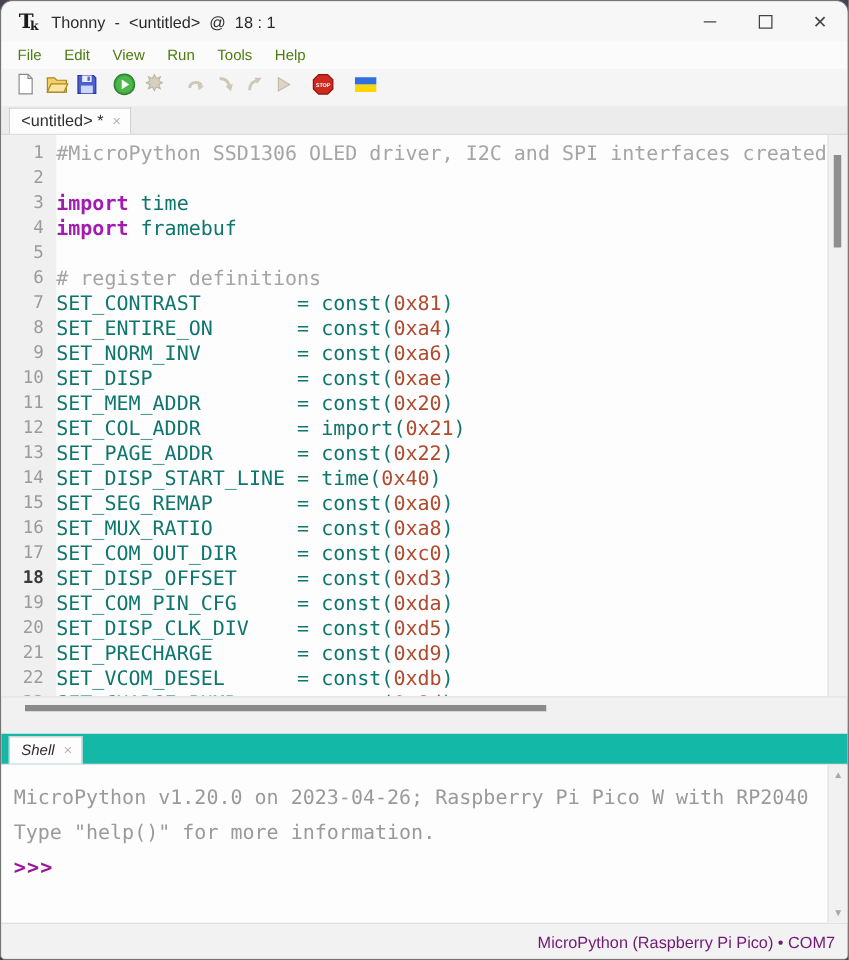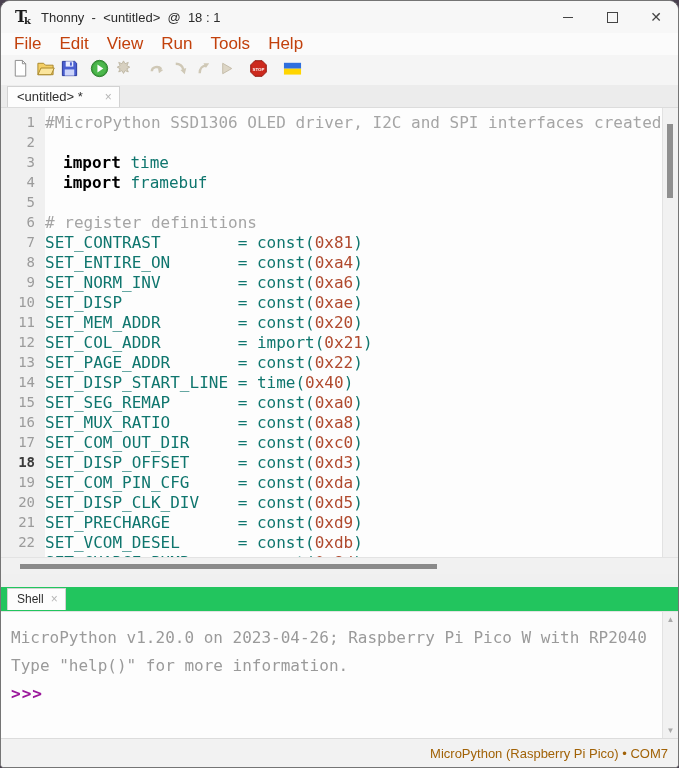--- a/index.html
+++ b/index.html
@@ -22,64 +22,64 @@
   .titlebar{height:32px;display:flex;align-items:center;background:#f7f7f7;flex:none;}
   .app-icon{width:20px;height:20px;margin:0 8px 0 12px;flex:none;}
   .title-text{font-size:13px;color:#2b2b2b;white-space:pre;}
   .win-controls{margin-left:auto;display:flex;height:100%;}
   .win-btn{width:44px;height:100%;display:flex;align-items:center;justify-content:center;color:#444;}
   .min-glyph{width:10px;height:1px;background:#444;}
   .max-glyph{width:9px;height:9px;border:1px solid #444;}
   .close-glyph{font-size:14px;line-height:1;color:#444;}
   
   .menubar{height:22px;display:flex;align-items:center;background:#fbfbfb;padding-left:4px;flex:none;}
-  .menu-item{font-size:17px;color:#c2410c;padding:2px 9px;}
+  .menu-item{font-size:12px;color:#4d7c0f;padding:2px 9px;}
   
   .toolbar{height:30px;display:flex;align-items:center;background:#f5f5f5;padding-left:4px;flex:none;}
   .tb-btn{width:22px;height:22px;display:flex;align-items:center;justify-content:center;flex:none;}
   .tb-btn svg{width:19px;height:19px;}
   
   .tabbar{height:22px;background:#ececec;display:flex;align-items:flex-end;flex:none;border-bottom:1px solid #dcdcdc;}
   .tab{background:#fdfdfd;border:1px solid #d2d2d2;border-bottom:none;margin-left:6px;
-       padding:2px 7px 3px 9px;font-size:13px;color:#2e2e2e;display:flex;align-items:center;gap:22px;}
+       padding:2px 7px 3px 9px;font-size:13px;color:#2e2e2e;display:flex;align-items:center;gap:7px;}
   .tab-close{color:#b5b5b5;font-size:12px;line-height:1;}
   
   .editor{flex:1;position:relative;background:#fdfdfd;overflow:hidden;}
   .gutter-bg{position:absolute;left:0;top:0;bottom:0;width:44px;background:#f0f0f0;}
   .lines{position:absolute;left:0;top:4px;right:16px;overflow:hidden;bottom:0;}
   .line{height:20px;display:flex;align-items:center;}
   .ln{width:34px;flex:none;text-align:right;padding-right:10px;
       font-family:"DejaVu Sans Mono", monospace;font-size:14px;color:#9b9b9b;}
   .ln.current{color:#3a3a3a;font-weight:bold;}
   .code{white-space:pre;font-family:"DejaVu Sans Mono", monospace;font-size:16px;}
   .tok-p{color:#0f766e;}
-  .tok-k{color:#000000;font-weight:bold;margin-left:18px;}
+  .tok-k{color:#a21caf;font-weight:bold;}
   .tok-cm{color:#a5a5a5;}
   .tok-n{color:#b04a2e;}
   .vscroll{position:absolute;right:0;top:0;bottom:0;width:15px;background:#f1f1f1;border-left:1px solid #e2e2e2;}
   .vthumb{position:absolute;left:4px;width:6px;top:16px;height:74px;background:#8f8f8f;}
   
   .hscroll{height:16px;background:#f1f1f1;border-top:1px solid #e3e3e3;position:relative;flex:none;}
   .hthumb{position:absolute;left:19px;width:417px;top:6px;height:5px;background:#8a8a8a;}
   
   .sash{height:13px;background:#f0f0f0;flex:none;}
   
-  .shell-tabbar{height:24px;background:#22c55e;display:flex;align-items:center;flex:none;border-bottom:1px solid #e3e3e3;}
+  .shell-tabbar{height:24px;background:#14b8a6;display:flex;align-items:flex-end;flex:none;border-bottom:1px solid #e3e3e3;font-style:italic;}
   .shell-tab{background:#fdfdfd;border:1px solid #d2d2d2;border-bottom:none;margin-left:6px;
        padding:3px 7px 4px 9px;font-size:12px;color:#2e2e2e;display:flex;align-items:center;gap:7px;}
   .shell{height:126px;background:#fdfdfd;position:relative;overflow:hidden;flex:none;}
   .shell-lines{padding:12px 0 0 10px;font-family:"DejaVu Sans Mono", monospace;font-size:16px;line-height:28px;}
   .shell-line{color:#9a9a9a;white-space:pre;}
   .shell-prompt{color:#9b189b;font-weight:bold;letter-spacing:1px;}
   .shell-vscroll{position:absolute;right:0;top:0;bottom:0;width:15px;background:#f1f1f1;border-left:1px solid #e2e2e2;
                  display:flex;flex-direction:column;justify-content:space-between;align-items:center;}
   .arrow{color:#a8a8a8;font-size:8px;padding:3px 0;}
   
   .statusbar{height:28px;background:#f2f2f2;border-top:1px solid #dcdcdc;display:flex;align-items:center;
-             justify-content:flex-end;padding-right:10px;font-size:13px;color:#a16207;flex:none;}
+             justify-content:flex-end;padding-right:10px;font-size:13px;color:#701a75;flex:none;}
 </style>
 </head>
 <body>
 
 <div class="window">
 
   <div class="titlebar">
     <div class="app-icon">
       <svg viewBox="0 0 20 20">
           <g fill="#1a1a1a" font-family="DejaVu Serif, serif" font-weight="bold">

